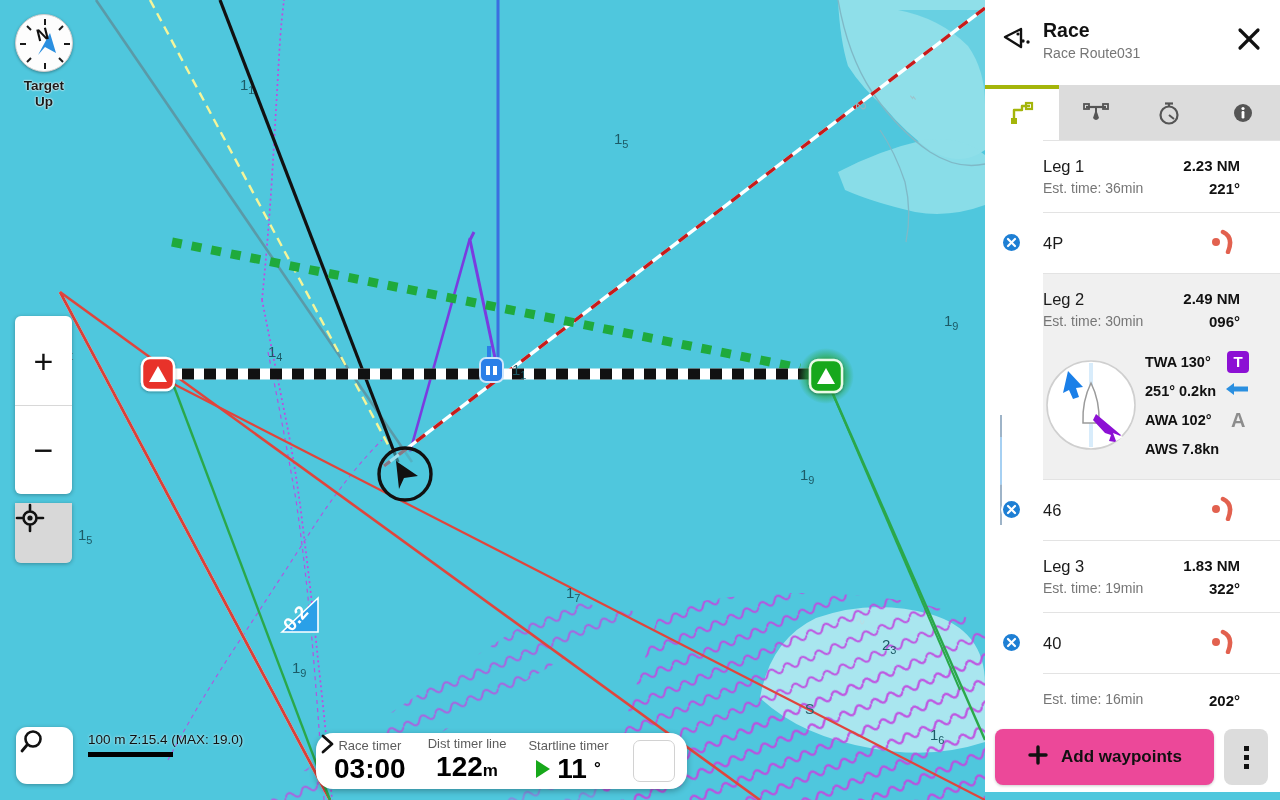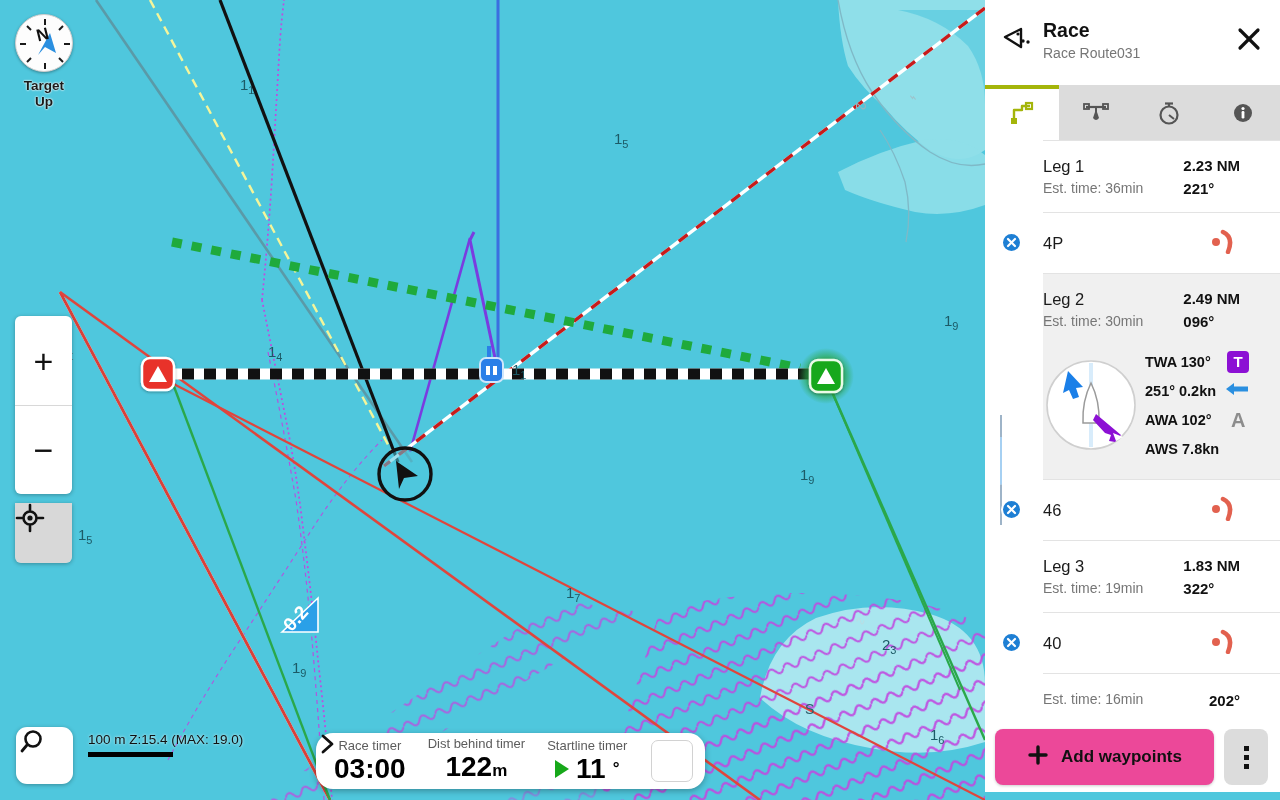--- a/index.html
+++ b/index.html
@@ -131,21 +131,21 @@
 
   .row {
     position: relative; margin-left: 58px; margin-right: 0;
     padding: 0 20px 0 0;
     border-top: 1px solid #e3e3e3;
   }
   .row.first { border-top: 1px solid #e3e3e3; }
   .row-leg { display: flex; justify-content: space-between; padding: 14px 20px 13px 0; }
   .leg-name { font-size: 16.5px; color: #1a1a1a; line-height: 22px; }
   .leg-time { font-size: 14px; color: #767676; line-height: 20px; margin-top: 1px; }
-  .leg-right { }
+  .leg-right { text-align: right; }
   .leg-dist { font-size: 15px; font-weight: bold; color: #111; line-height: 21px; }
   .leg-brg { font-size: 15px; font-weight: bold; color: #111; line-height: 21px; margin-top: 2px; }
 
   .row-wpt {
     display: flex; align-items: center; justify-content: space-between;
     height: 60px; padding-right: 20px;
   }
   .wpt-name { font-size: 16.5px; color: #1a1a1a; }
 
   .row.selected { background: #f0f0f0; }
@@ -370,21 +370,21 @@
       <div class="scalebar-text">100 m Z:15.4 (MAX: 19.0)</div>
       <div class="scalebar-line"></div>
     </div>
 
     <div class="timer-bar">
       <div class="timer-field">
         <div class="lbl">Race timer</div>
         <div class="val">03:00</div>
       </div>
       <div class="timer-field">
-        <div class="lbl">Dist behind timer</div>
+        <div class="lbl">Dist timer line</div>
         <div class="val"><span>122</span><span class="unit">m</span></div>
       </div>
       <div class="timer-field">
         <div class="lbl">Startline timer</div>
         <div class="val bias-row">
           <span class="bias-tri"></span>
           <span>11</span>
           <span class="unit">°</span>
         </div>
       </div>

